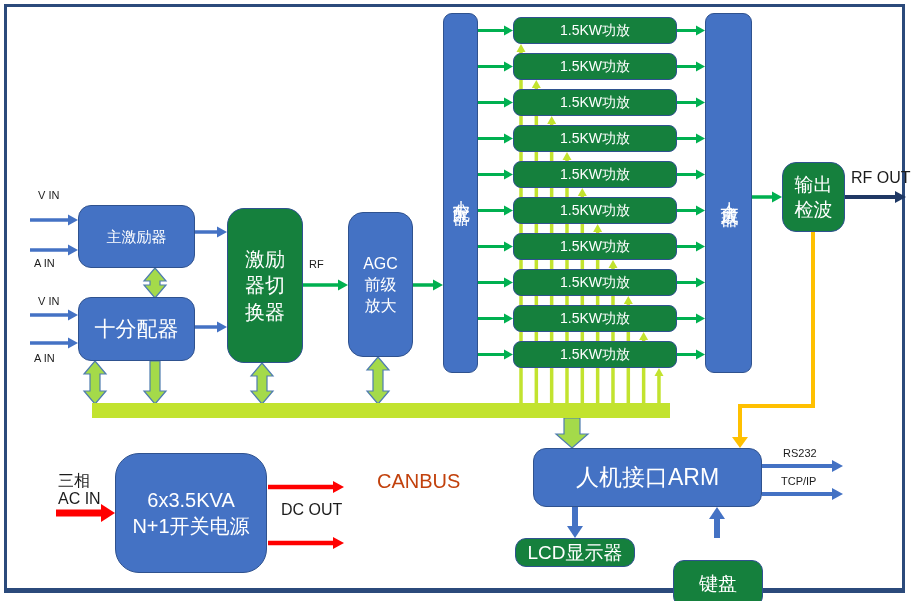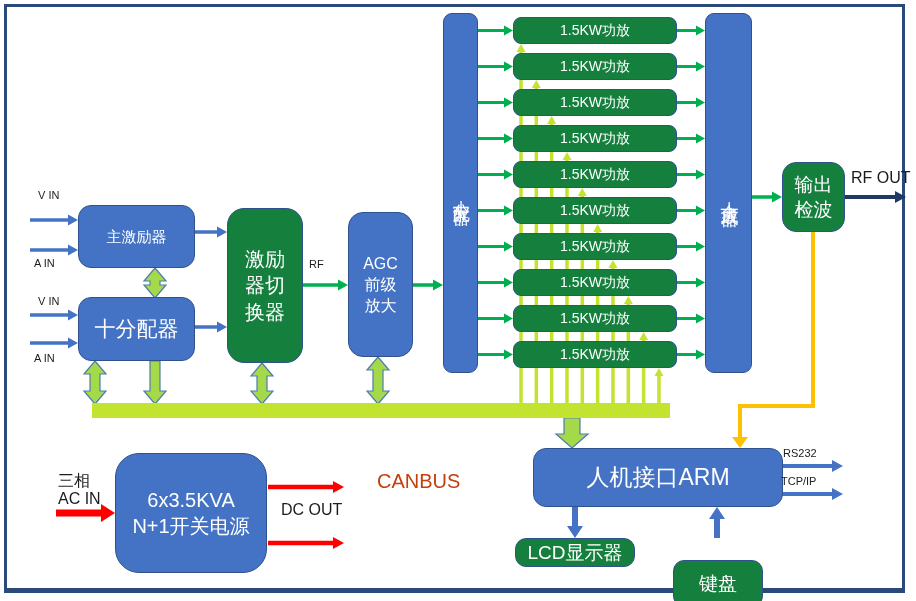--- a/index.html
+++ b/index.html
@@ -148,21 +148,21 @@
       <div class="box orange" style="left: 513px; top: 161px; width: 164px; height: 27px; border-radius: 8px; font-size: 14px;">1.5KW功放</div>
       <div class="box orange" style="left: 513px; top: 197px; width: 164px; height: 27px; border-radius: 8px; font-size: 14px;">1.5KW功放</div>
       <div class="box orange" style="left: 513px; top: 233px; width: 164px; height: 27px; border-radius: 8px; font-size: 14px;">1.5KW功放</div>
       <div class="box orange" style="left: 513px; top: 269px; width: 164px; height: 27px; border-radius: 8px; font-size: 14px;">1.5KW功放</div>
       <div class="box orange" style="left: 513px; top: 305px; width: 164px; height: 27px; border-radius: 8px; font-size: 14px;">1.5KW功放</div>
       <div class="box orange" style="left: 513px; top: 341px; width: 164px; height: 27px; border-radius: 8px; font-size: 14px;">1.5KW功放</div>
     </div>
   <div class="box blue vtext" style="left:705px;top:13px;width:47px;height:360px;border-radius:9px;font-size:18px;">十合成器</div>
   <div class="box orange" style="left:782px;top:162px;width:63px;height:70px;border-radius:14px;font-size:19px;">输出
 检波</div>
-  <div class="box blue" style="left:533px;top:448px;width:250px;height:59px;border-radius:13px;font-size:23px;">人机接口ARM</div>
+  <div class="box blue" style="left:533px;top:448px;width:229px;height:59px;border-radius:13px;font-size:23px;">人机接口ARM</div>
   <div class="box orange" style="left:515px;top:538px;width:120px;height:29px;border-radius:11px;font-size:19px;">LCD显示器</div>
   <div class="box orange" style="left:673px;top:538px;width:90px;height:47px;border-radius:11px;font-size:19px;margin-top:22px;">键盘</div>
   <div class="box blue" style="left:115px;top:453px;width:152px;height:120px;border-radius:24px;font-size:20px;">6x3.5KVA
 N+1开关电源</div>
 
   <div class="lbl" style="left:38px;top:189px;">V IN</div>
   <div class="lbl" style="left:34px;top:257px;">A IN</div>
   <div class="lbl" style="left:38px;top:295px;">V IN</div>
   <div class="lbl" style="left:34px;top:352px;">A IN</div>
   <div class="lbl" style="left:309px;top:258px;">RF</div>

